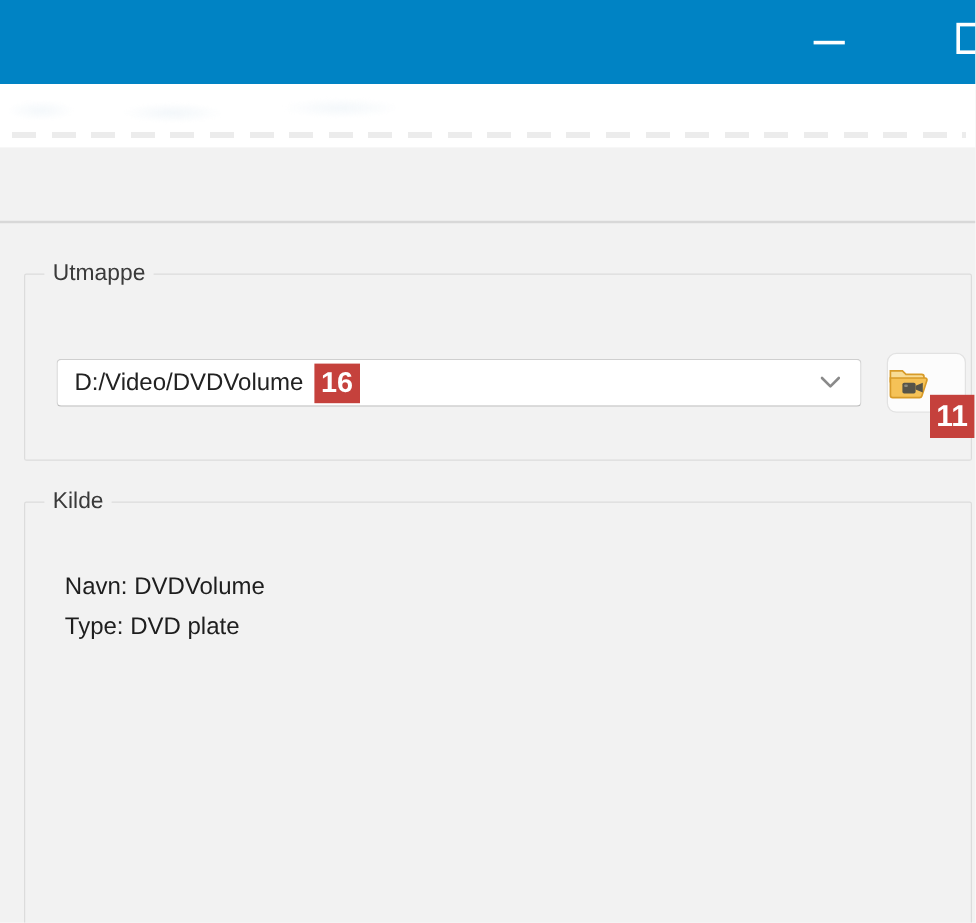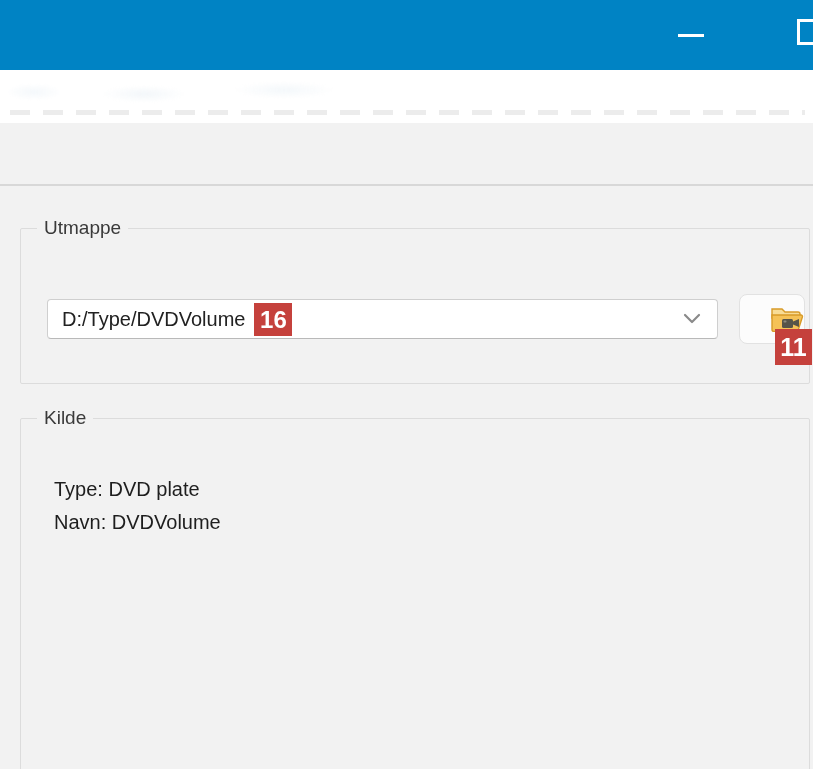--- a/index.html
+++ b/index.html
@@ -101,21 +101,21 @@
     position:absolute;left:35px;top:34px;width:37px;height:36px;
     font-size:25px;
   }
 
   
   .browse-btn{
     position:absolute;left:718px;top:65px;width:66px;height:50px;
     background:#fcfcfc;
     border:1px solid #e2e2e2;border-radius:8px;
     box-sizing:border-box;
-    display:flex;align-items:center;justify-content:flex-end;
+    display:flex;align-items:center;justify-content:flex-start;
     cursor:default;
   }
 
   
   .info-content{
     position:absolute;left:33px;top:54px;
     font-size:20px;color:#1e1e1e;line-height:33px;
   }
   .info-heading{font-weight:bold;}
 </style>
@@ -136,21 +136,21 @@
   <div class="strip-white">
     <div class="watermark"></div>
     <div class="faded-tabs"></div>
   </div>
   <div class="toolbar-band"></div>
 
   <div class="groupbox" id="group-output">
     <span class="legend">Utmappe</span>
 
     <div class="combobox">
-      <span class="value">D:/Type/DVDVolume</span>
+      <span class="value">D:/Video/DVDVolume</span>
       <span class="badge badge-inline">16</span>
       <svg class="chevron" viewBox="0 0 18 12">
         <polyline points="2,2 9,9 16,2" fill="none" stroke="#8a8a8a" stroke-width="2.2" stroke-linecap="round" stroke-linejoin="round"></polyline>
       </svg>
     </div>
 
     <div class="browse-btn">
       <svg width="34" height="29" viewBox="0 0 34 29">
         <path d="M2 4 h10 l3 3 h13 a2 2 0 0 1 2 2 v4 H2 Z" fill="#f8dc95" stroke="#d89b28" stroke-width="1.4"></path>
         <path d="M2 10 h29 a1.5 1.5 0 0 1 1.4 2 l-4.2 13 a2 2 0 0 1-1.9 1.4 H4 a2 2 0 0 1-2-2 Z" fill="#f5c257" stroke="#d89b28" stroke-width="1.4"></path>
@@ -158,18 +158,18 @@
         <path d="M23 16.5 l6 -2.5 v8 l-6 -2.5 Z" fill="#565449"></path>
         <rect x="13.5" y="15.5" width="3" height="2" rx="0.8" fill="#8d8b7e"></rect>
       </svg>
       <span class="badge badge-browse">11</span>
     </div>
   </div>
 
   <div class="groupbox" id="group-info">
     <span class="legend">Kilde</span>
     <div class="info-content">
+      <div>Navn: DVDVolume</div>
       <div>Type: DVD plate</div>
-      <div>Navn: DVDVolume</div>
     </div>
   </div>
 
 </div>
 
 </body></html>

